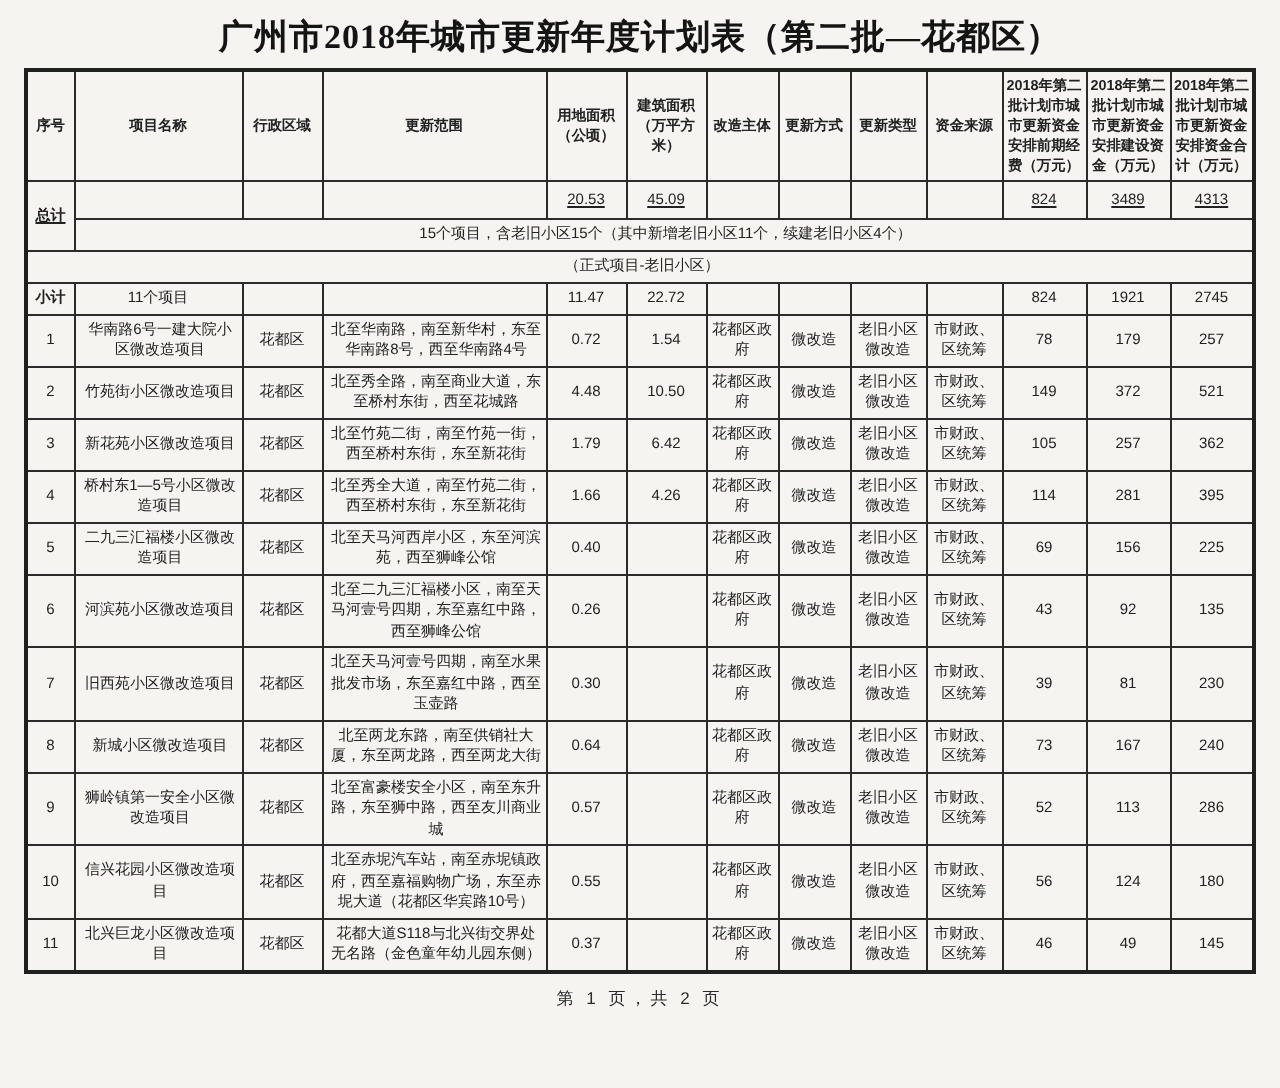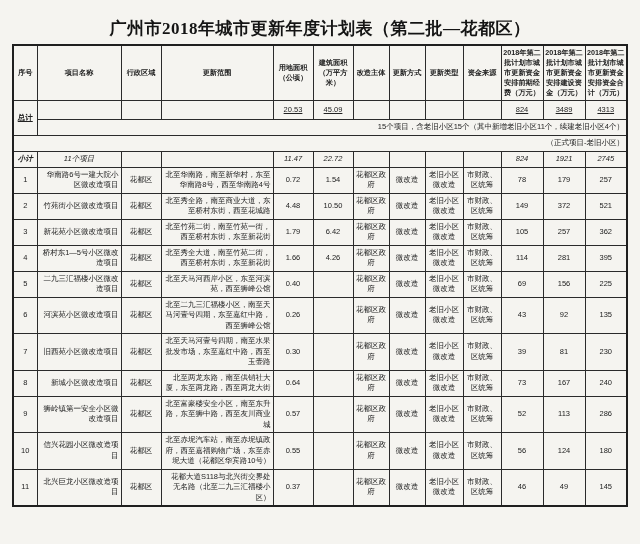--- a/index.html
+++ b/index.html
@@ -9,21 +9,21 @@
     height: 544px;
     background: #f5f4f0;
     overflow: hidden;
     font-family: "Liberation Sans", sans-serif;
     color: #1c1c1c;
   }
   .page {
     width: 640px;
     height: 544px;
     box-sizing: border-box;
-    padding-top: 15px;
+    padding-top: 5px;
   }
   .title {
     text-align: center;
     font-family: "Liberation Serif", serif;
     font-weight: bold;
     font-size: 17px;
     letter-spacing: 0.5px;
     margin: 2px 0 4px 0;
     color: #141414;
   }
@@ -43,25 +43,25 @@
     padding: 2px 2px;
     word-break: break-all;
     color: #222;
   }
   thead th {
     font-weight: bold;
     height: 52px;
     font-size: 7.2px;
     padding: 1px 1px;
   }
-  td.left { text-align: right; padding-left: 4px; }
+  td.left { text-align: center; padding-left: 4px; }
   tr.total-num-row td { height: 14px; text-decoration: underline; }
   tr.total-note-row td { height: 11px; }
   tr.section-row td { height: 10px; }
-  tr.subtotal-row td { height: 11px; font-style: italic; }
+  tr.subtotal-row td { height: 11px; }
   tbody td { font-weight: normal; }
   .rowlabel { font-weight: bold; }
   .footer {
     text-align: center;
     font-size: 8.5px;
     margin-top: 7px;
     color: #2a2a2a;
     letter-spacing: 2px;
   }
 </style>
@@ -290,27 +290,28 @@
           <td>老旧小区微改造</td>
           <td>市财政、区统筹</td>
           <td>56</td>
           <td>124</td>
           <td>180</td>
         </tr>
         <tr>
           <td>11</td>
           <td class="left">北兴巨龙小区微改造项目</td>
           <td>花都区</td>
-          <td class="left">花都大道S118与北兴街交界处无名路（北至二九三汇福楼小区）</td>
+          <td class="left">花都大道S118与北兴街交界处无名路（金色童年幼儿园东侧）</td>
           <td>0.37</td>
           <td></td>
           <td>花都区政府</td>
           <td>微改造</td>
           <td>老旧小区微改造</td>
           <td>市财政、区统筹</td>
           <td>46</td>
           <td>49</td>
           <td>145</td>
         </tr>
       </tbody>
   </table>
 
+  <div class="footer">第 1 页，共 2 页</div>
 </div>
 
 </body></html>

